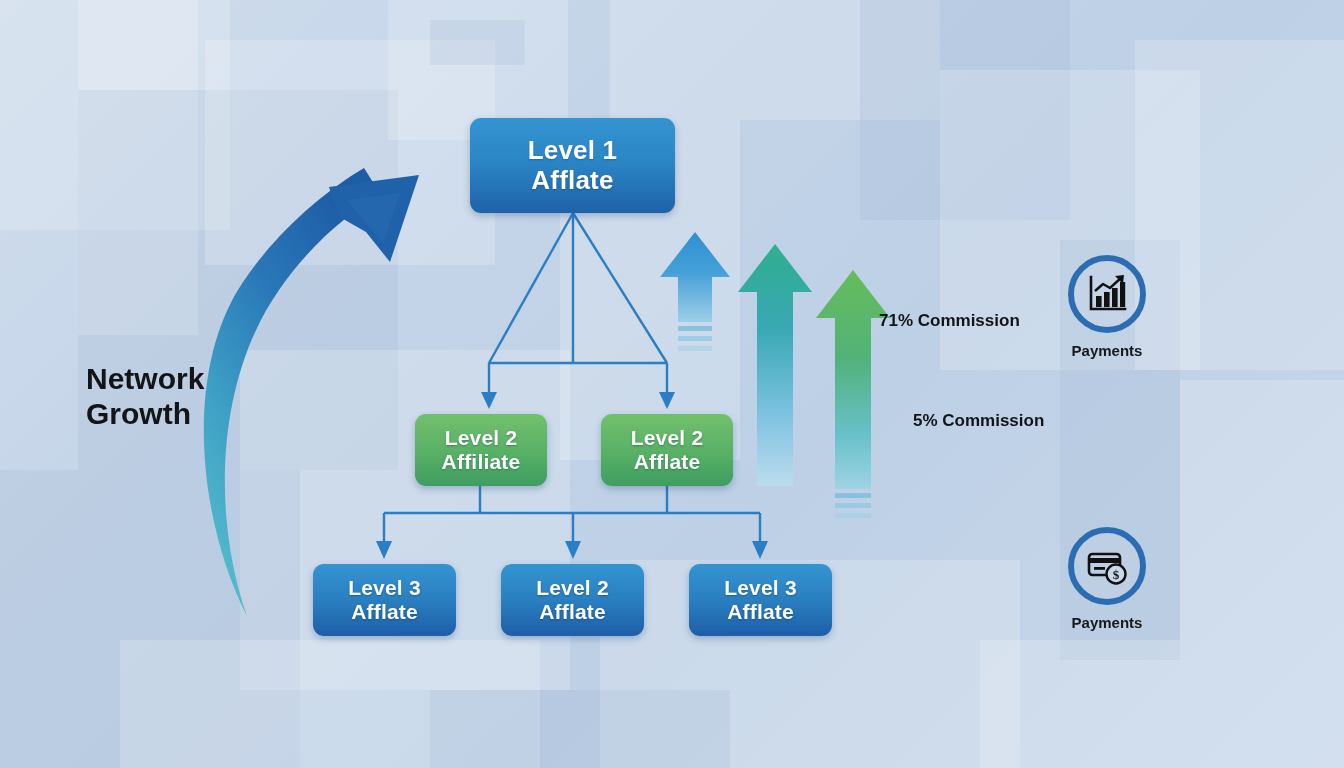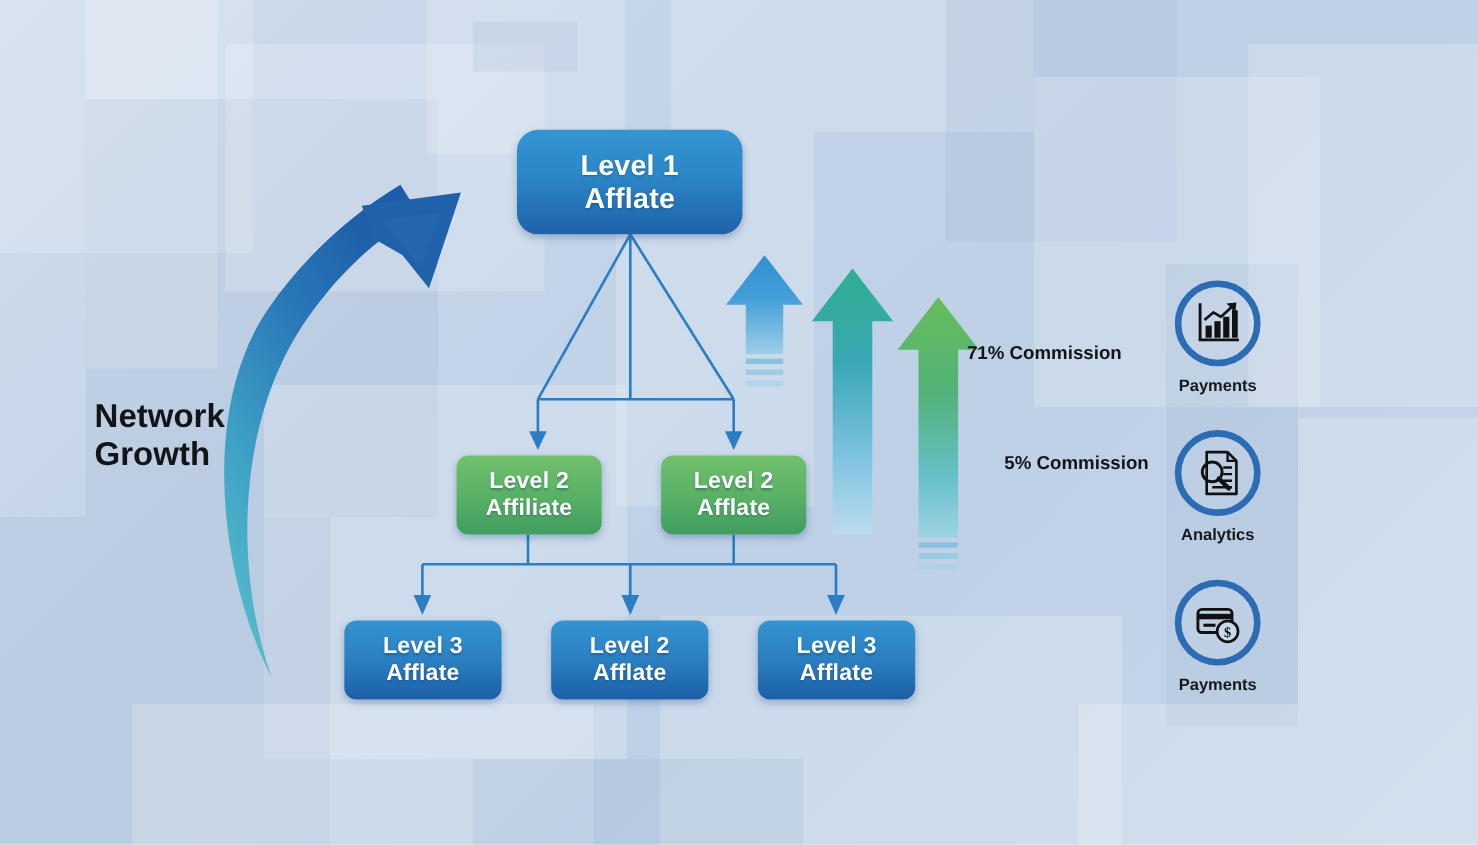--- a/index.html
+++ b/index.html
@@ -44,21 +44,20 @@
     font-weight: bold;
     letter-spacing: .2px;
     line-height: 1.12;
     text-shadow: 0 1px 2px rgba(0,40,80,.35);
     box-shadow: 0 3px 7px rgba(30,70,120,.30);
   }
   .node .ln { display: block; white-space: nowrap; }
 
   .node.blue-top {
     background: linear-gradient(180deg, #3494d2 0%, #2b86c6 45%, #1f62aa 100%);
-    border-radius: 19px;
   }
   .node.green {
     background: linear-gradient(180deg, #72c06d 0%, #57b065 55%, #3f9d60 100%);
   }
   .node.blue-bottom {
     background: linear-gradient(180deg, #3494d2 0%, #2a7fc0 50%, #1d5ea8 100%);
   }
 
   
   .lbl {
@@ -250,35 +249,20 @@
         <rect x="20" y="21" width="5.6" height="15" fill="#111"></rect>
         <rect x="28" y="17" width="5.6" height="19" fill="#111"></rect>
         <rect x="36" y="11" width="5.2" height="25" fill="#111"></rect>
         <path d="M11 20 L19 13 L26 17 L38 6" stroke="#111" stroke-width="2.4" fill="none" stroke-linejoin="round"></path>
         <path d="M31 5 L40 4 L39 13 Z" fill="#111"></path>
       </svg>
     </div>
     <div class="cap">Payments</div>
   </div>
 
-  <div class="feature" id="feature-analytics">
-    <div class="ring">
-      <svg width="46" height="46" viewBox="0 0 46 46">
-        <path d="M13 4 H32 L40 12 V42 H13 Z" fill="none" stroke="#111" stroke-width="2.4" stroke-linejoin="round"></path>
-        <path d="M32 4 V12 H40" fill="none" stroke="#111" stroke-width="2.2"></path>
-        <line x1="28" y1="18" x2="36" y2="18" stroke="#111" stroke-width="2.2"></line>
-        <line x1="28" y1="24" x2="36" y2="24" stroke="#111" stroke-width="2.2"></line>
-        <line x1="28" y1="30" x2="36" y2="30" stroke="#111" stroke-width="2.2"></line>
-        <line x1="18" y1="36" x2="36" y2="36" stroke="#111" stroke-width="2.2"></line>
-        <circle cx="18" cy="22" r="9" fill="none" stroke="#111" stroke-width="2.6"></circle>
-        <line x1="24" y1="28" x2="33" y2="37" stroke="#111" stroke-width="4" stroke-linecap="round"></line>
-      </svg>
-    </div>
-    <div class="cap">Analytics</div>
-  </div>
 
   <div class="feature" id="feature-payments">
     <div class="ring">
       <svg width="46" height="46" viewBox="0 0 46 46">
         <rect x="5" y="11" width="31" height="21" rx="3.5" fill="none" stroke="#111" stroke-width="2.6"></rect>
         <rect x="5" y="15" width="31" height="5" fill="#111"></rect>
         <rect x="10" y="24" width="11" height="2.8" fill="#111"></rect>
         <circle cx="32" cy="31" r="9.5" fill="#c9d9ea" stroke="#111" stroke-width="2.4"></circle>
         <text x="32" y="36" font-family="'Liberation Serif', serif" font-size="13" font-weight="bold" fill="#111" text-anchor="middle">$</text>
       </svg>

